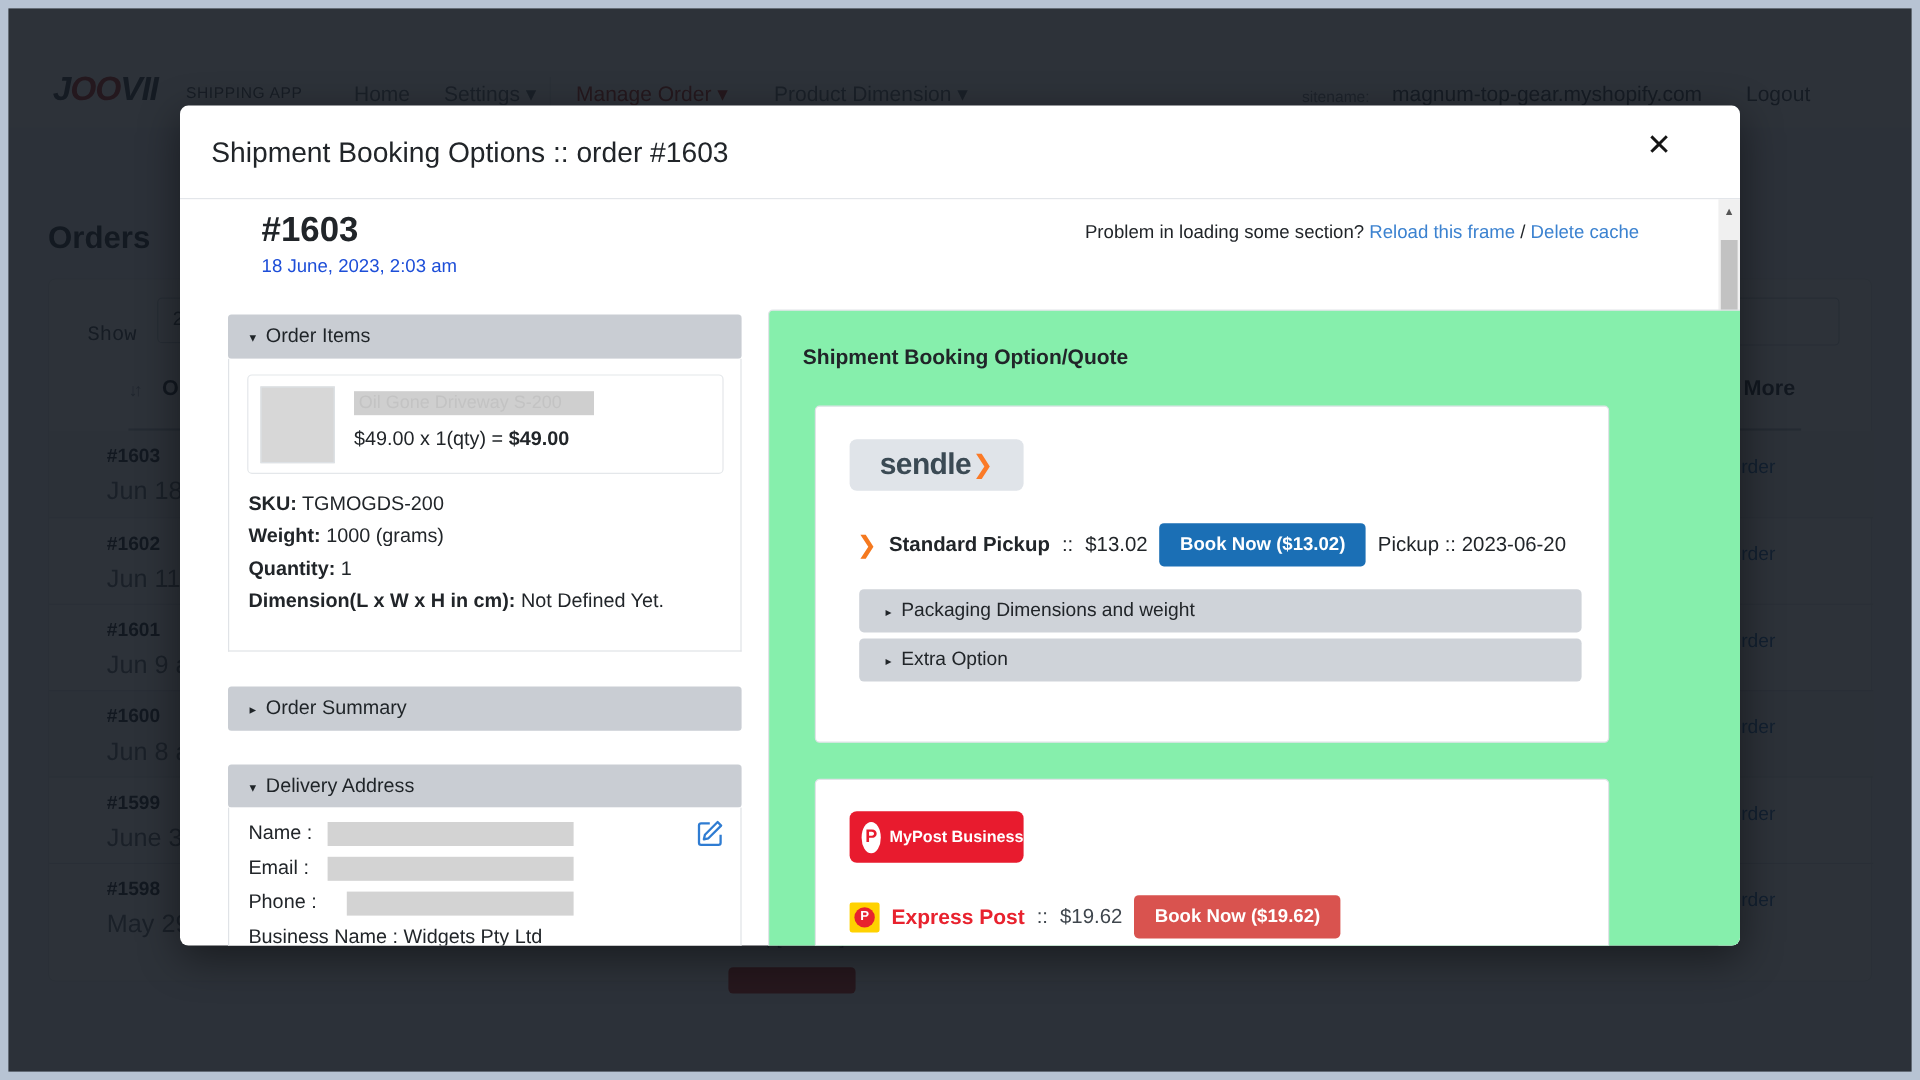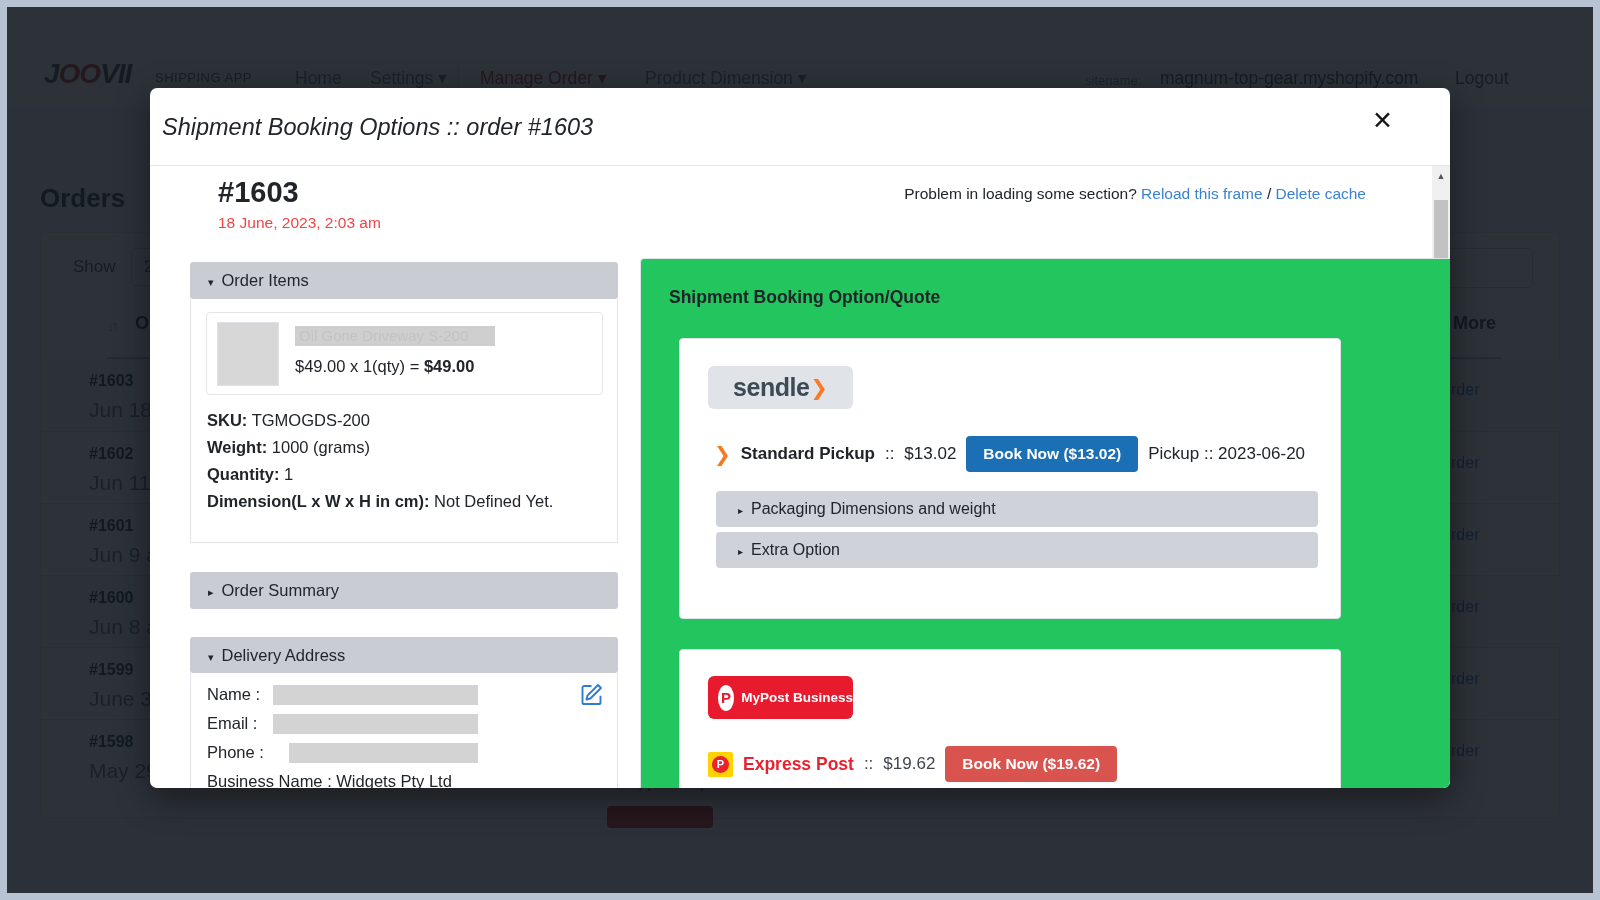--- a/index.html
+++ b/index.html
@@ -45,42 +45,42 @@
   
   .modal{position:absolute;left:150px;top:88px;width:1300px;height:700px;background:#fff;
          border-radius:7px;overflow:hidden;z-index:10;box-shadow:0 10px 35px rgba(0,0,0,.45);}
   .modal-title{font-size:23.5px;color:#212529;}
   .modal-close{font-size:25px;color:#151515;cursor:pointer;}
   .modal-divider{position:absolute;left:0;right:0;top:77px;height:1px;background:#e3e6ea;}
   .scroll-track{position:absolute;right:0;top:78px;bottom:0;width:18px;background:#f0f0f0;}
   .scroll-up{height:20px;text-align:center;font-size:9px;color:#555;line-height:20px;}
   .scroll-thumb{position:absolute;left:2px;right:2px;top:34px;height:320px;background:#c2c2c2;}
   .ord-num{font-size:29px;font-weight:bold;color:#212529;}
-  .ord-date{font-size:15.5px;color:#ef4444;}
+  .ord-date{font-size:15.5px;color:#1d4ed8;}
   .problem-line{font-size:15.5px;color:#212529;text-align:right;}
   .blue-link{color:#3b82d0;cursor:pointer;}
 
   .panel-bar{height:37px;background:#c9cdd3;border-radius:3px;line-height:37px;padding-left:18px;
              font-size:16.5px;color:#1f2428;}
   .panel-bar .caret{font-size:11px;color:#1f2428;margin-right:8px;}
   .panel-body{background:#fff;border:1px solid #e0e3e7;border-top:none;position:relative;}
 
   .product-box{position:absolute;left:15px;top:13px;width:397px;height:83px;border:1px solid #e4e7ea;border-radius:4px;padding-left:28px;}
   .product-thumb{position:absolute;left:10px;top:9px;width:62px;height:64px;border:1px solid #dde1e5;background:#d7d7d7;}
   .redact-name{position:absolute;left:88px;top:13px;width:200px;height:20px;background:#cfcfcf;color:#c3c3c3;
                font-size:15px;line-height:20px;padding-left:4px;overflow:hidden;white-space:nowrap;}
   .price-line{position:absolute;left:88px;top:44px;font-size:16.5px;color:#212529;}
   .info-list{position:absolute;left:16px;top:108px;font-size:16.5px;color:#212529;line-height:27px;}
   .info-list b{font-weight:bold;}
 
   .redact-bar{position:absolute;height:20px;background:#d3d3d3;}
   .addr-label{position:absolute;font-size:16.5px;color:#212529;}
   .business-line{position:absolute;left:16px;top:99px;font-size:16.5px;color:#212529;white-space:nowrap;}
 
-  .quote-card{position:absolute;left:490px;top:170px;width:826px;height:620px;border:1px solid #e1e4e8;border-radius:4px;background:#22c55e;padding-left:46px;}
+  .quote-card{position:absolute;left:490px;top:170px;width:826px;height:620px;border:1px solid #e1e4e8;border-radius:4px;background:#86efac;padding-left:46px;}
   .quote-heading{position:absolute;left:28px;top:28px;font-size:17.5px;font-weight:bold;color:#212529;}
   .carrier-card{position:absolute;border:1px solid #e0e3e7;border-radius:4px;background:#fff;}
   .sendle-chip{position:absolute;left:28px;top:27px;width:145px;height:43px;background:#e0e4e9;border-radius:6px;
                display:flex;align-items:center;justify-content:center;}
   .sendle-word{font-size:25px;font-weight:800;color:#3b4a54;letter-spacing:-.5px;}
   .sendle-chev{font-size:21px;font-weight:bold;color:#fb7a27;margin-left:1px;}
   .quote-row{position:absolute;display:flex;align-items:center;gap:10px;height:38px;}
   .row-chev{font-size:20px;font-weight:bold;color:#f5791f;}
   .svc-name{font-size:17px;font-weight:bold;color:#212529;}
   .svc-sep,.svc-price{font-size:17px;color:#212529;}
@@ -120,21 +120,21 @@
       <div class="abs nav-item active" style="left:480px;top:68px;">Manage Order ▾</div>
       <div class="abs nav-item" style="left:645px;top:68px;">Product Dimension ▾</div>
       <div class="abs sitename-label" style="left:1085px;top:73px;">sitename:</div>
       <div class="abs sitename-value" style="left:1160px;top:68px;">magnum-top-gear.myshopify.com</div>
       <div class="abs nav-item" style="left:1455px;top:68px;color:#4d545b;">Logout</div>
     </div>
 
     <div class="abs page-title" style="left:40px;top:183px;">Orders</div>
 
     <div class="orders-card">
-      <div class="abs show-label" style="left:32px;top:24px;">Show</div>
+      <div class="abs show-label" style="left:32px;top:37px;font-family:Liberation Mono, monospace;">Show</div>
       <div class="abs show-select" style="left:90px;top:15px;">25</div>
       <div class="abs search-input" style="left:1290px;top:15px;"></div>
 
       <div class="abs sort-icon" style="left:66px;top:84px;">↓↑</div>
       <div class="abs col-head" style="left:94px;top:80px;">Order</div>
       <div class="abs col-head" style="left:1412px;top:80px;">More</div>
       <div class="abs head-line" style="left:66px;top:124px;width:1394px;"></div>
 
       <div class="o-row stripe" style="top:126px;">
         <div class="abs o-num" style="left:48px;top:13px;">#1603</div>
@@ -168,21 +168,21 @@
       </div>
       <div class="abs pickup-frag" style="left:557px;top:541px;">PickUp[Sendle]</div>
     </div>
 
     <div class="support-btn"></div>
   </div>
 
   <div class="overlay"></div>
 
   <div class="modal">
-    <div class="abs modal-title" style="left:12px;top:26px;font-style:italic;">Shipment Booking Options :: order #1603</div>
+    <div class="abs modal-title" style="left:26px;top:26px;">Shipment Booking Options :: order #1603</div>
     <div class="abs modal-close" style="left:1222px;top:18px;">✕</div>
     <div class="modal-divider"></div>
 
     <div class="scroll-track">
       <div class="scroll-up">▲</div>
       <div class="scroll-thumb"></div>
     </div>
 
     <div class="abs ord-num" style="left:68px;top:88px;">#1603</div>
     <div class="abs ord-date" style="left:68px;top:126px;">18 June, 2023, 2:03 am</div>

